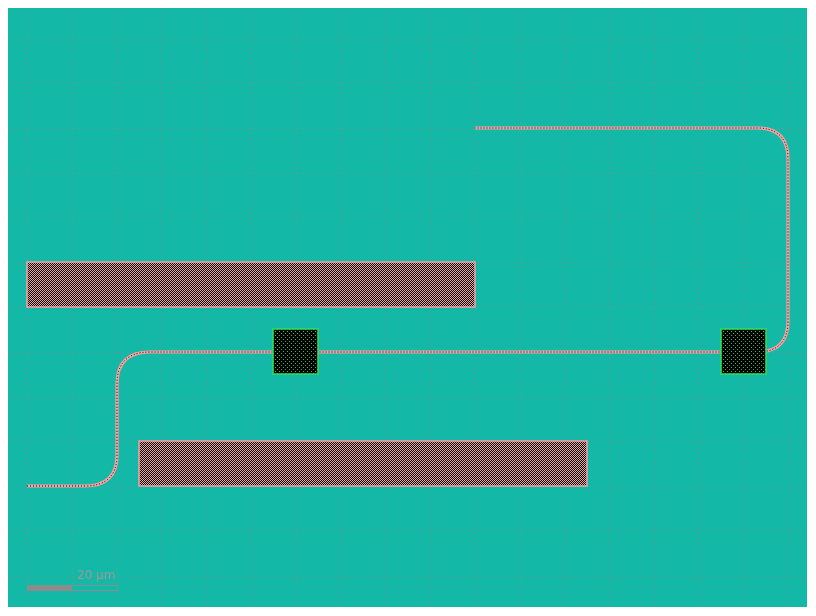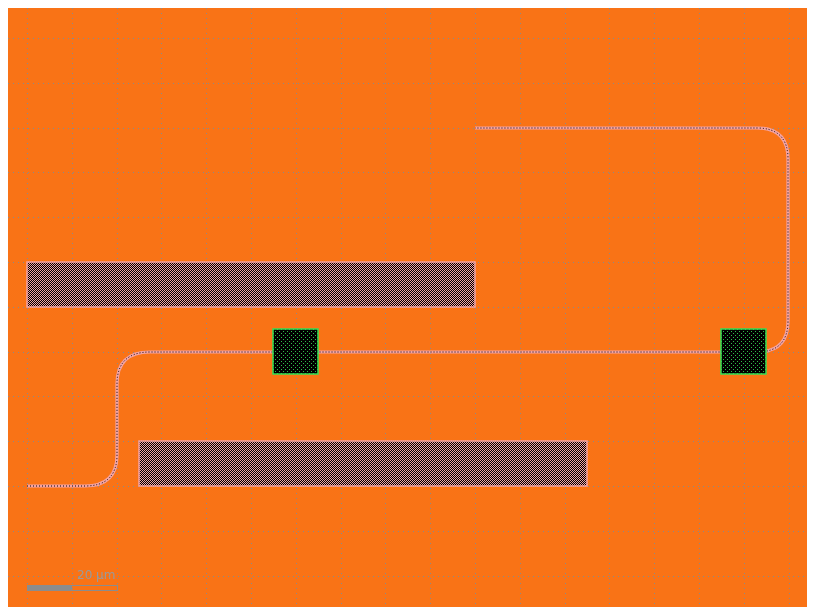--- a/index.html
+++ b/index.html
@@ -1,17 +1,17 @@
 <!DOCTYPE html>
 <html><head>
   <meta charset="utf-8">
   <style>
     html, body { margin: 0; padding: 0; background: #ffffff; }
     body { width: 816px; height: 616px; position: relative; overflow: hidden; font-family: "DejaVu Sans", sans-serif; }
-    #viewport { position: absolute; left: 8px; top: 8px; width: 799px; height: 599px; background: #f97316; }
+    #viewport { position: absolute; left: 8px; top: 8px; width: 799px; height: 599px; background: #14b8a6; }
     svg { display: block; }
     .scale-label { font-family: "DejaVu Sans", sans-serif; font-size: 12px; fill: #9a9a9a; }
   </style>
 </head>
 <body>
 
 <div id="viewport">
   <svg id="canvas" width="816" height="616" viewBox="0 0 816 616" style="position:absolute;left:-8px;top:-8px;">
     <defs>
       <pattern id="checker" width="2" height="2" patternUnits="userSpaceOnUse">

